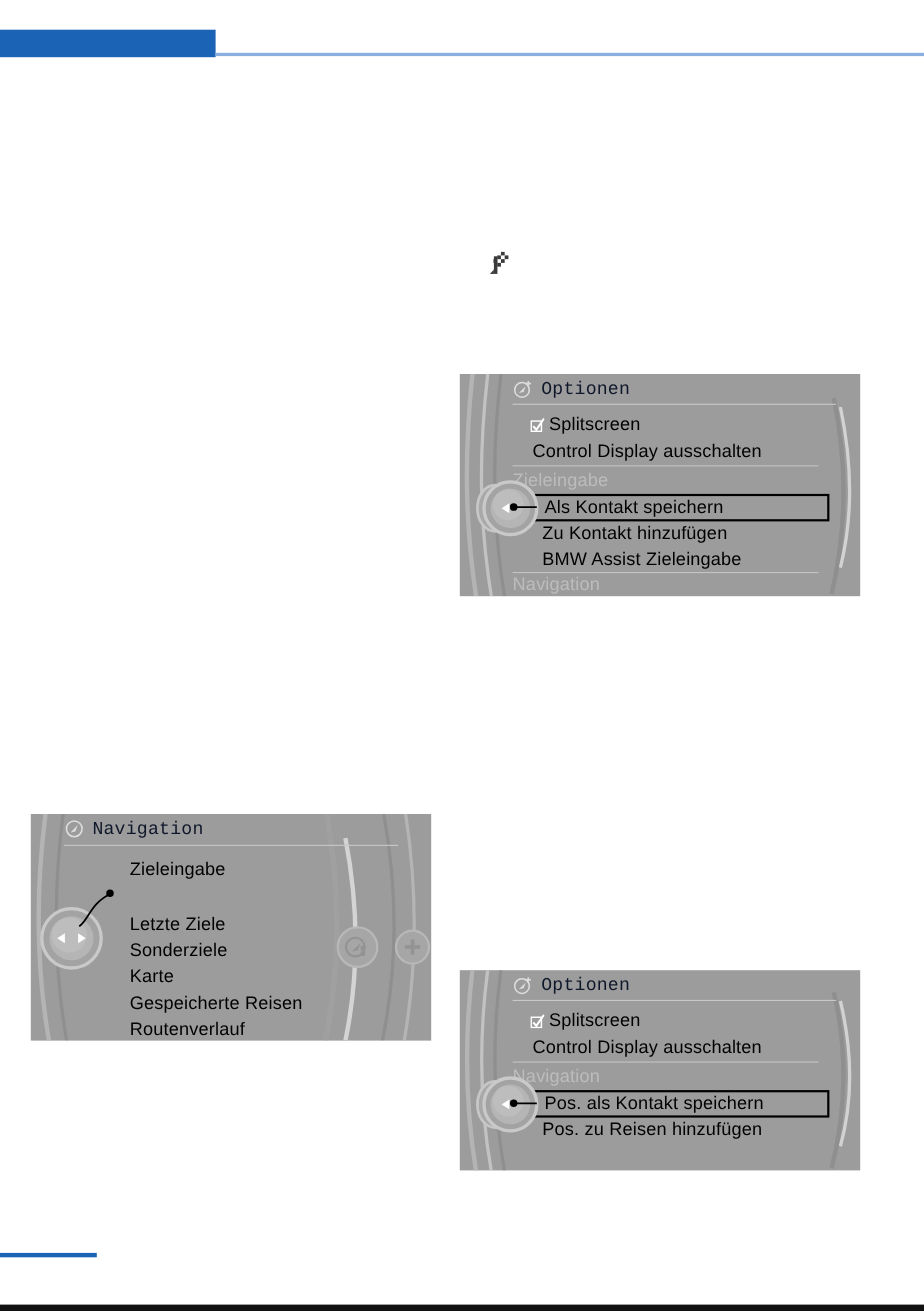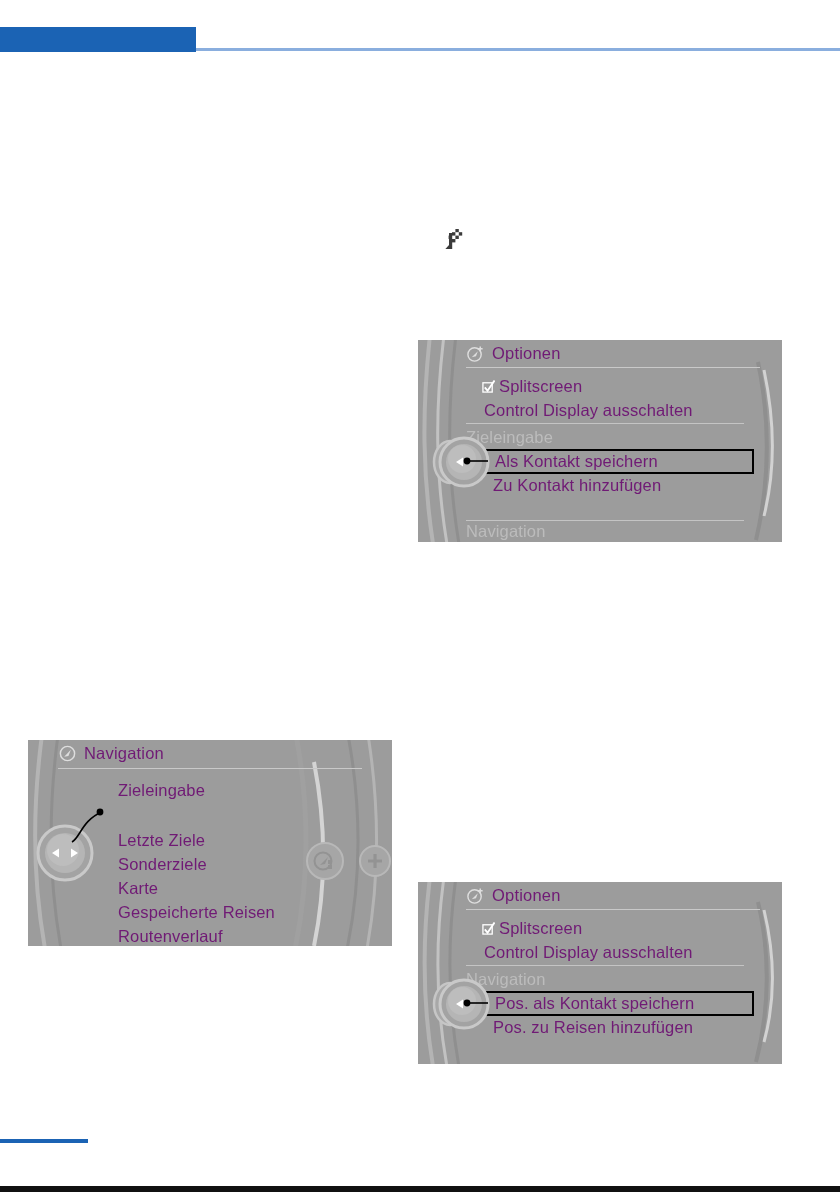--- a/index.html
+++ b/index.html
@@ -82,41 +82,42 @@
     box-sizing: border-box;
   }
   .panel-head .head-icon {
     width: 19px;
     height: 19px;
     margin-right: 7px;
     flex: 0 0 auto;
   }
   .panel-head .head-title {
     font-size: 16.5px;
-    color: #701a75;
+    color: #0f172a;
     letter-spacing: .2px;
     white-space: nowrap;
+    font-family: Liberation Mono, monospace;
   }
   .head-underline {
     position: absolute;
     height: 1px;
     background: #c9c9c9;
   }
 
   .row {
     position: absolute;
     display: flex;
     align-items: center;
     height: 25px;
     box-sizing: border-box;
     white-space: nowrap;
   }
   .row .label {
     font-size: 16.5px;
-    color: #701a75;
+    color: #000000;
     letter-spacing: .15px;
   }
   .row.section .label {
     color: #bcbcbc;
   }
   .row.selected {
     border: 2px solid #000000;
     background: transparent;
   }
   .row .cb {
@@ -212,20 +213,23 @@
   </div>
 
   <div class="row" style="left:75px; top:133px;">
     <span class="label">Zu Kontakt hinzufügen</span>
   </div>
 
   <div class="row selected" style="left:64px; top:109px; width:272px; padding-left:11px;">
     <span class="label">Als Kontakt speichern</span>
   </div>
 
+  <div class="row" style="left:75px; top:157px;">
+    <span class="label">BMW Assist Zieleingabe</span>
+  </div>
 
   <div class="divider" style="left:48px; right:38px; top:180px;"></div>
 
   <div class="row section" style="left:48px; top:179px;">
     <span class="label">Navigation</span>
   </div>
 
   <svg class="knob" style="left:10px; top:92px; width:66px; height:60px;" viewBox="0 0 66 60">
     <ellipse cx="22" cy="30" rx="16" ry="21" fill="#a8a8a8" stroke="#c6c6c6" stroke-width="2.5"></ellipse>
     <circle cx="36" cy="30" r="24" fill="#a3a3a3" stroke="#c9c9c9" stroke-width="3"></circle>

